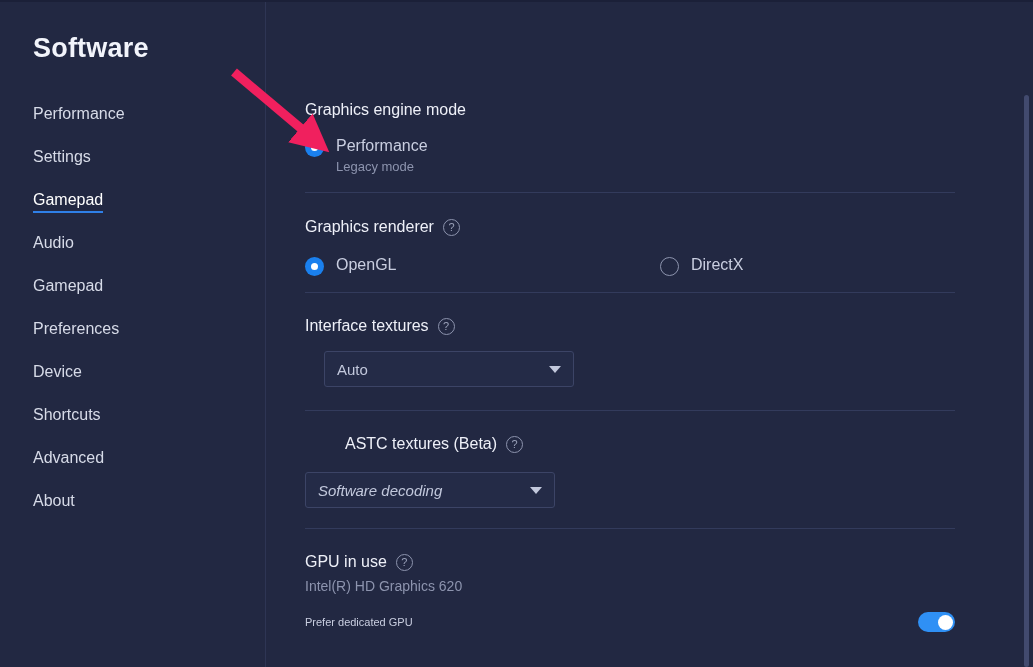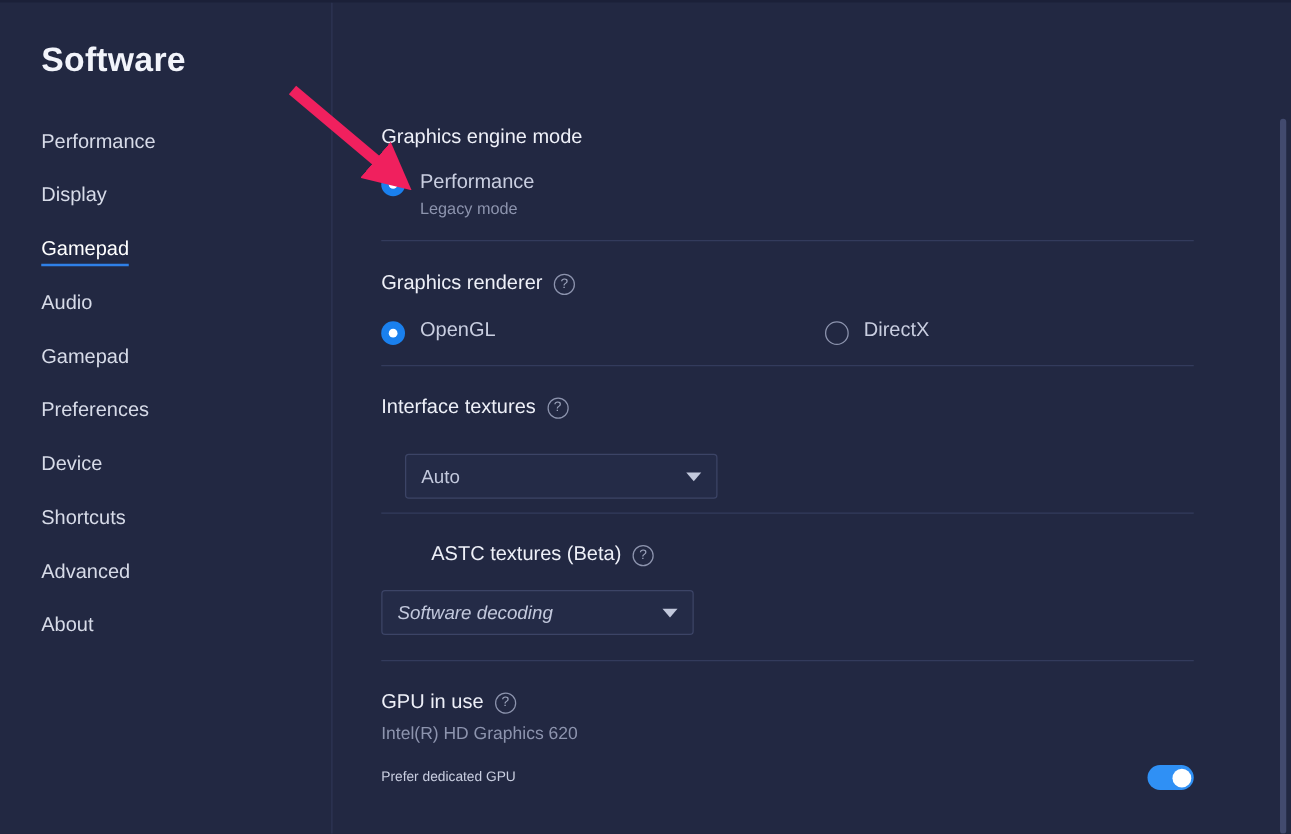--- a/index.html
+++ b/index.html
@@ -224,21 +224,21 @@
 <body>
 
 <div class="app">
 
   <div class="sidebar">
 
     <div class="page-title">Software</div>
 
     <nav class="nav">
       <span class="nav-item">Performance</span>
-      <span class="nav-item">Display</span>
+      <span class="nav-item">Settings</span>
       <span class="nav-item active">Gamepad</span>
       <span class="nav-item">Audio</span>
       <span class="nav-item">Gamepad</span>
       <span class="nav-item">Preferences</span>
       <span class="nav-item">Device</span>
       <span class="nav-item">Shortcuts</span>
       <span class="nav-item">Advanced</span>
       <span class="nav-item">About</span>
     </nav>
   </div>
@@ -281,21 +281,21 @@
 
     <div class="divider" style="top:290px;"></div>
 
     <div class="section" style="top:315px;">
       <div class="section-title">
         <span>Interface textures</span>
         <span class="help-icon">?</span>
       </div>
     </div>
 
-    <div class="section" style="top:361px;padding-left:19px;">
+    <div class="section" style="top:349px;padding-left:19px;">
       <div class="dropdown">
         <span class="dropdown-value">Auto</span>
         <span class="caret"></span>
       </div>
     </div>
 
     <div class="divider" style="top:408px;"></div>
 
     <div class="section" style="top:433px;margin-left:40px;">
       <div class="section-title">

